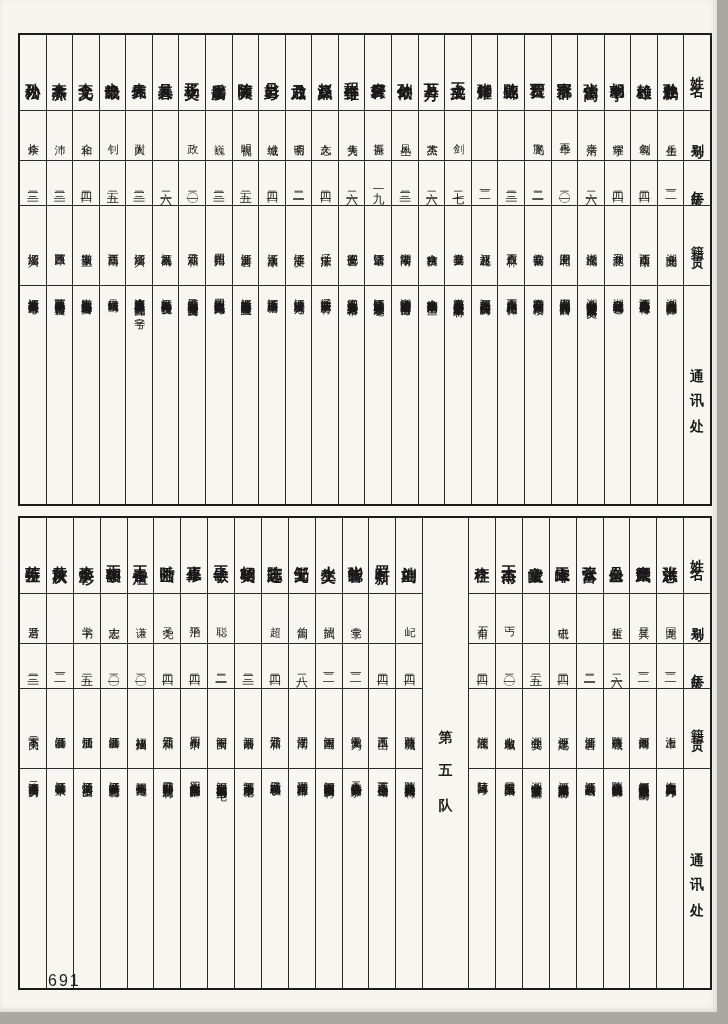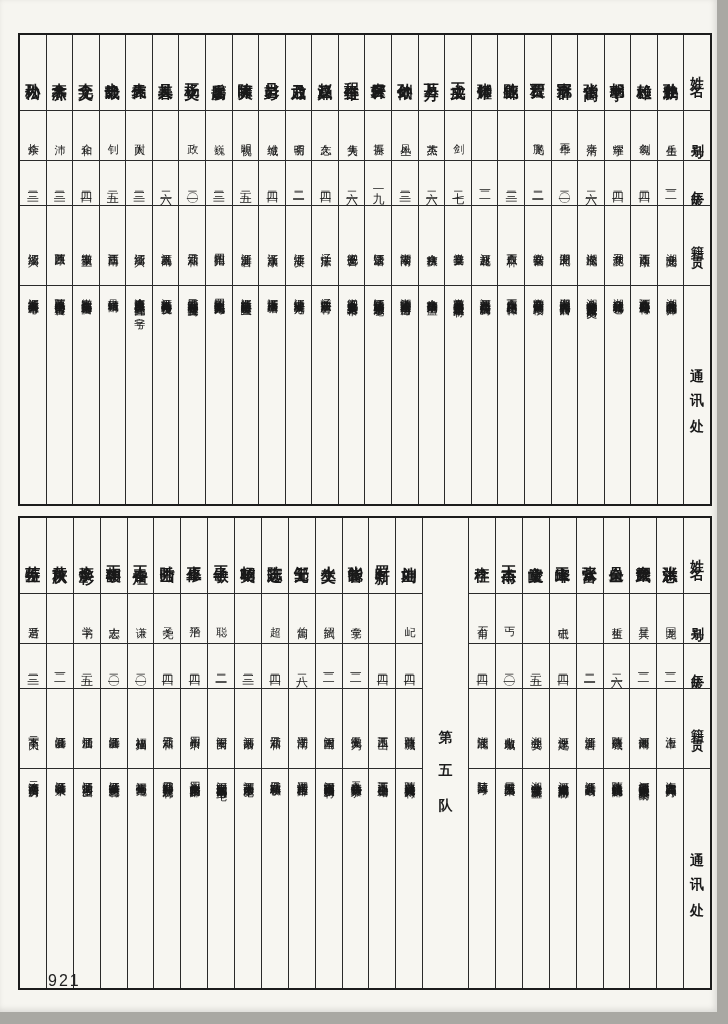--- a/index.html
+++ b/index.html
@@ -923,14 +923,14 @@
           <span class="vtext">二三</span>
         </div>
         <div class="cell c-native">
           <span class="vtext">云南下关</span>
         </div>
         <div class="cell c-addr">
           <span class="vtext">云南漾濞普安药房</span>
         </div>
       </div>
     </div>
-  <div class="page-number">921</div>
+  <div class="page-number">691</div>
 </div>
 
 </body></html>

